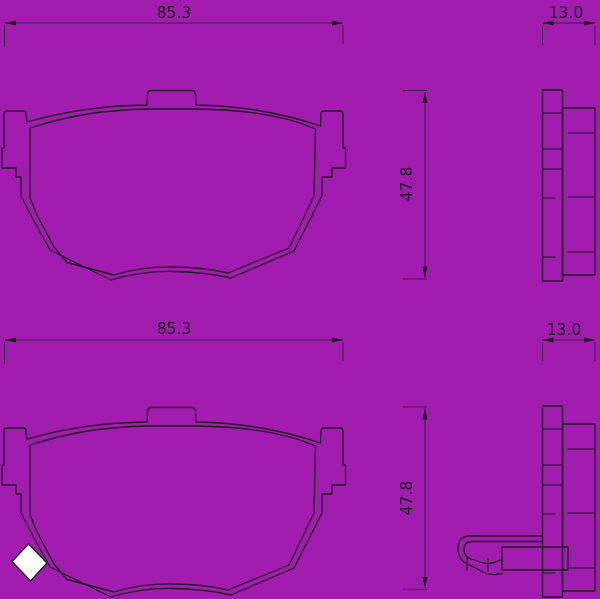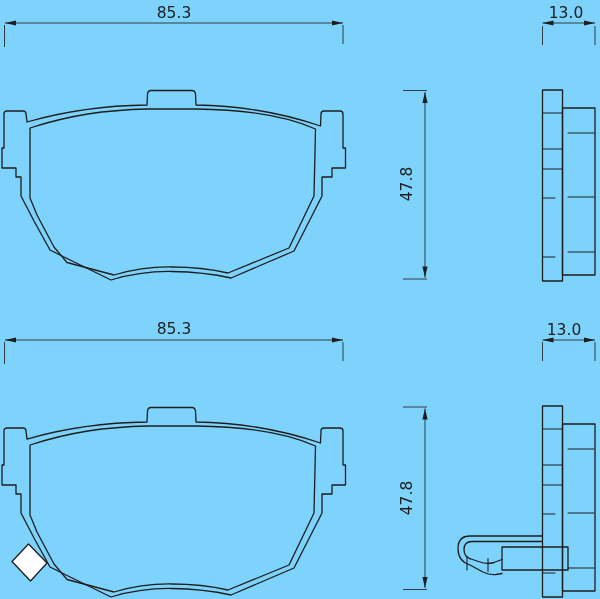--- a/index.html
+++ b/index.html
@@ -1,17 +1,17 @@
 <!DOCTYPE html>
 <html><head>
 <meta charset="utf-8">
 <style>
   html,body{margin:0;padding:0;background:#ffffff;}
   .page{
-    width:600px;height:599px;position:relative;background:#7dd3fc;overflow:hidden;
+    width:600px;height:599px;position:relative;background:#a21caf;overflow:hidden;
     font-family:"DejaVu Sans","Liberation Sans",sans-serif;
   }
   svg{display:block;}
   .outline{fill:none;stroke:#1e1e1e;stroke-width:1.3;stroke-linejoin:round;stroke-linecap:round;}
   .thin{fill:none;stroke:#1e1e1e;stroke-width:1.1;stroke-linecap:round;}
   .dim{fill:none;stroke:#2b2b2b;stroke-width:0.9;stroke-linecap:butt;}
   .arrow{fill:#1e1e1e;stroke:none;}
   .dimtext{font-family:"DejaVu Sans","Liberation Sans",sans-serif;font-size:15.5px;fill:#1d1d1d;}
   .whitefill{fill:#ffffff;stroke:#1e1e1e;stroke-width:1.3;stroke-linejoin:round;}
 </style>

